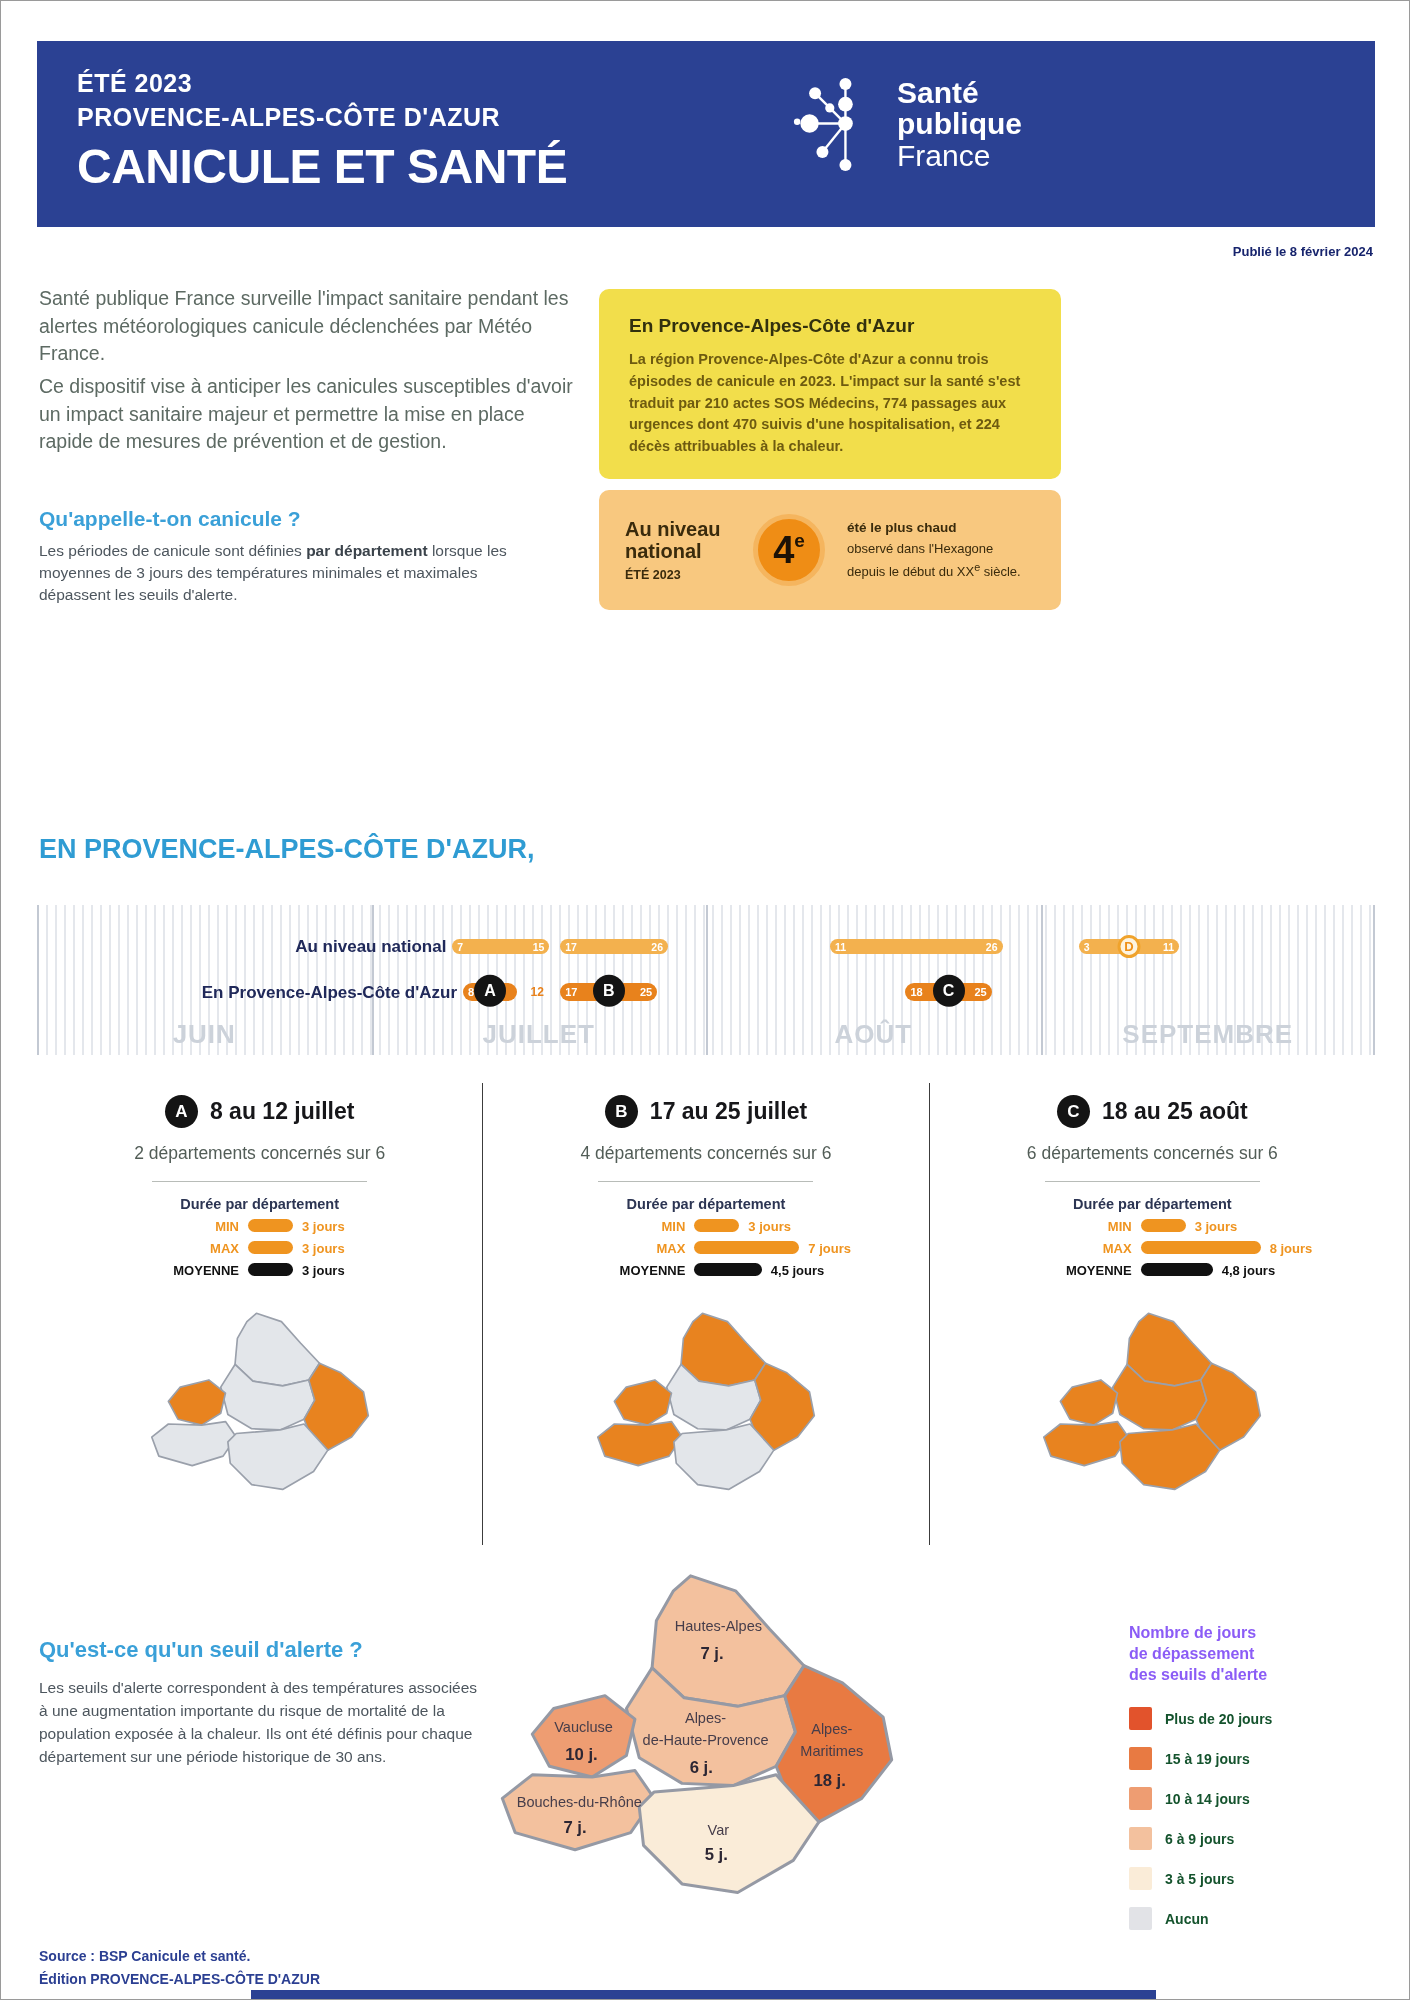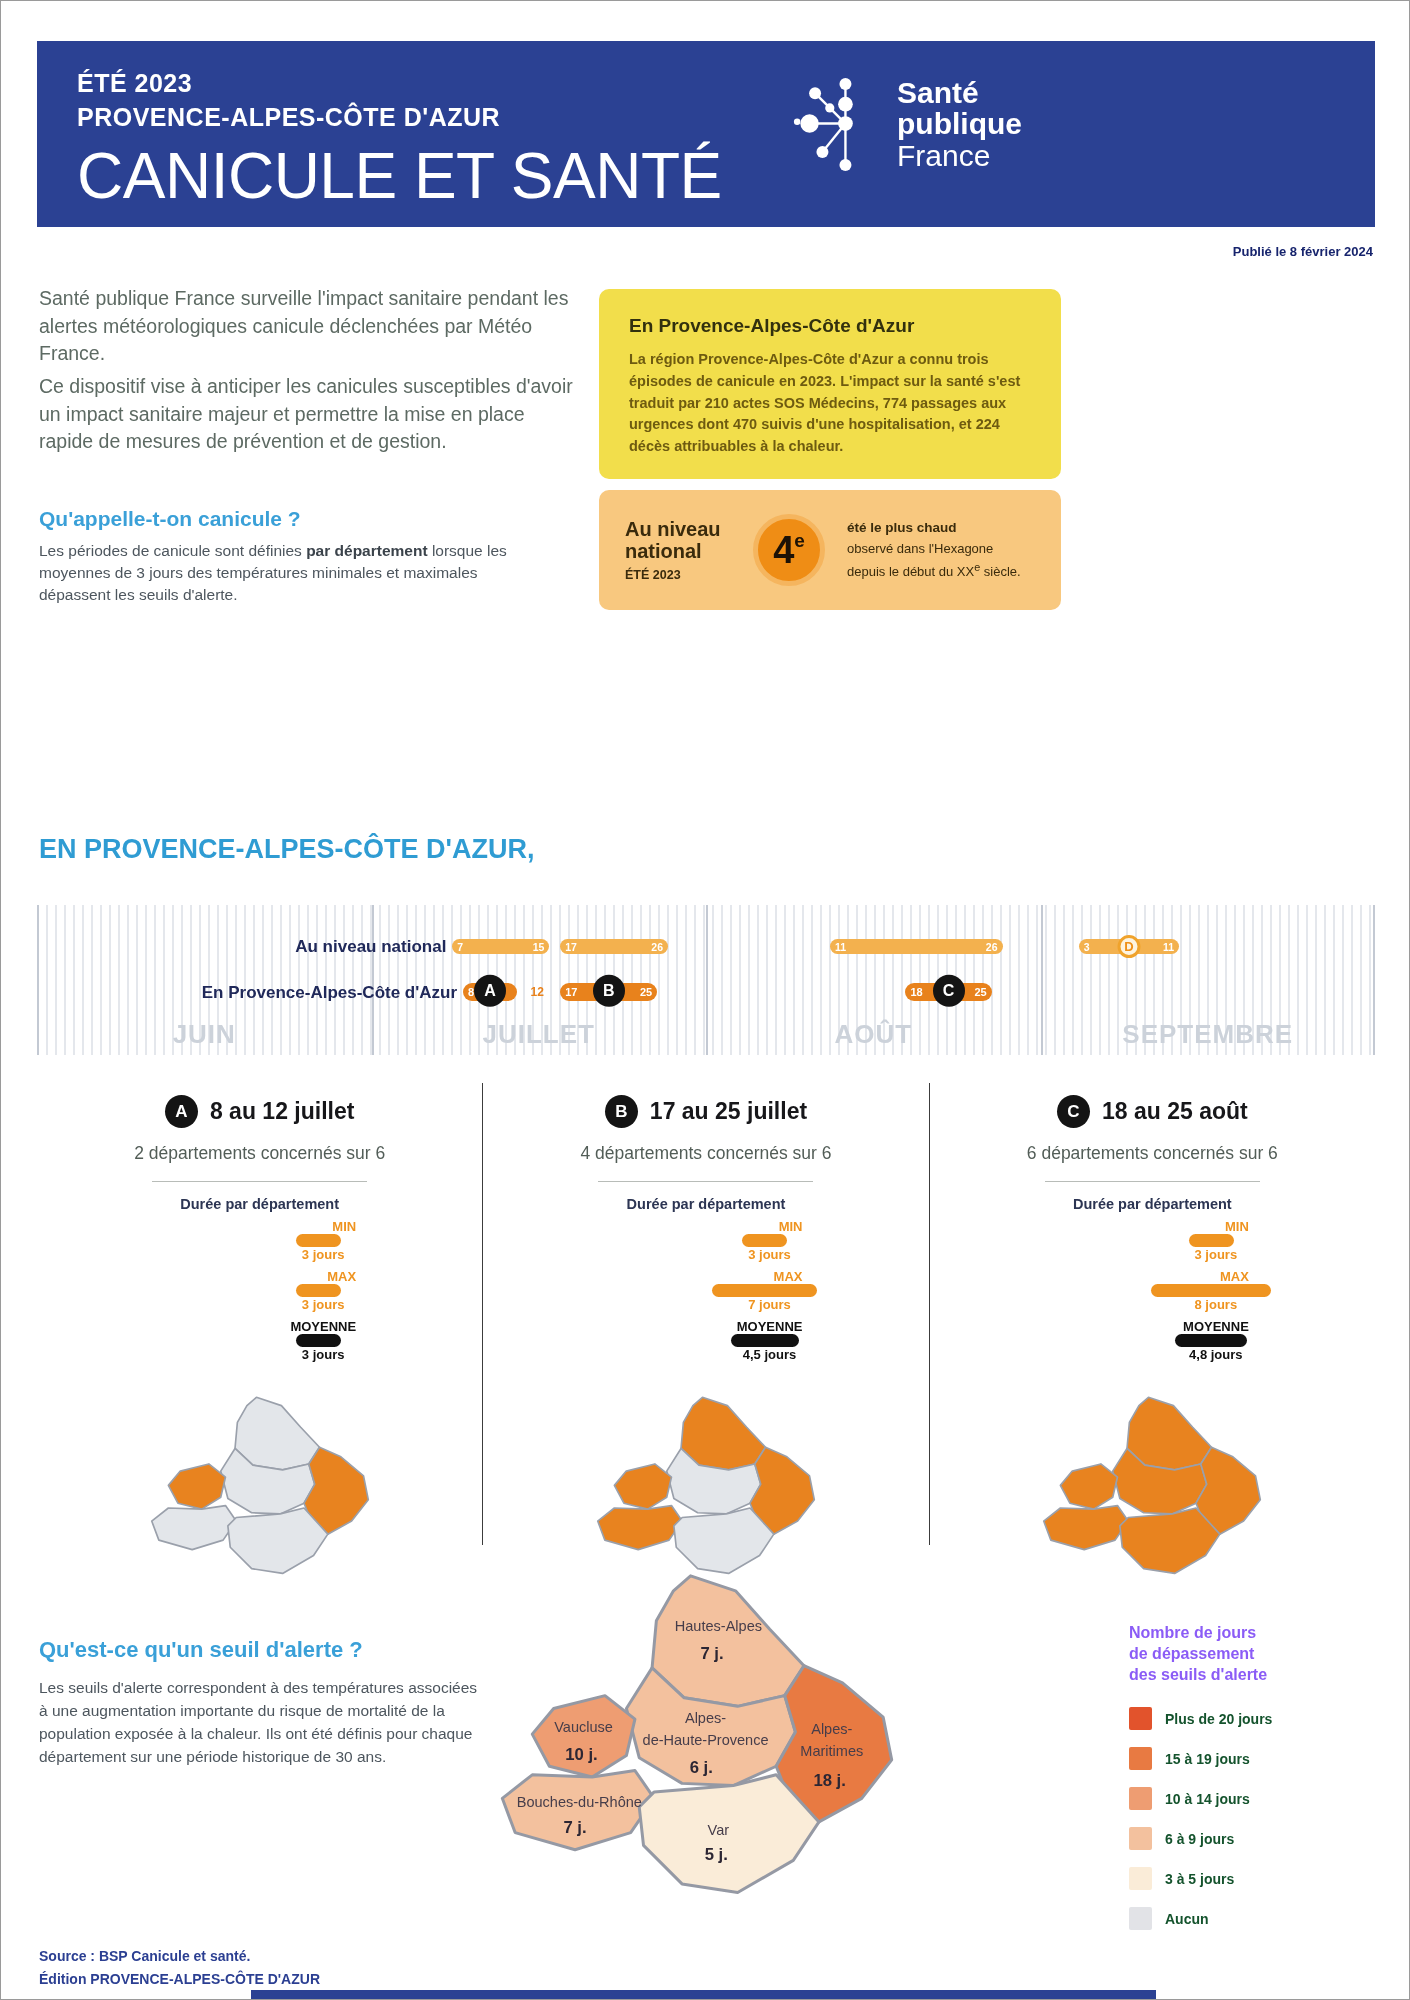--- a/index.html
+++ b/index.html
@@ -3,21 +3,21 @@
 <meta charset="utf-8">
 <style>
   * { margin:0; padding:0; box-sizing:border-box; }
   body { font-family:"Liberation Sans", sans-serif; background:#fff; }
   .page { position:relative; width:1410px; height:2000px; background:#ffffff; overflow:hidden; border:1px solid #9a9a9a; }
 
   
   .header { position:absolute; left:36px; top:40px; width:1338px; height:186px; background:#2b4193; }
   .header-text { position:absolute; left:40px; top:26px; color:#fff; }
   .kicker { font-size:25px; font-weight:bold; letter-spacing:.5px; line-height:1.35; }
-  .main-title { font-size:64px; font-weight:normal; margin-top:4px; letter-spacing:-.5px; }
+  .main-title { font-size:48px; font-weight:bold; margin-top:4px; letter-spacing:-.5px; }
   .logo { position:absolute; left:756px; top:20px; display:flex; align-items:center; color:#fff; }
   .logo svg { width:92px; height:126px; }
   .logo-text { margin-left:12px; font-size:30px; font-weight:bold; line-height:1.05; }
   .logo-text .light { font-weight:normal; }
 
   .published { position:absolute; right:36px; top:243px; font-size:13px; font-weight:bold; color:#17246d; }
 
   
   .intro { position:absolute; left:38px; top:284px; width:545px; color:#5d6a63; font-size:19.5px; line-height:1.42; }
   .intro p + p { margin-top:5px; }
@@ -63,21 +63,21 @@
   
   .episodes { position:absolute; left:36px; top:1082px; width:1338px; height:462px; display:flex; }
   .episode { flex:1; position:relative; text-align:center; padding-top:12px; }
   .episode + .episode { border-left:1px solid #3c3c3c; }
   .ep-header { display:flex; align-items:center; justify-content:center; gap:12px; }
   .letter-badge { width:33px; height:33px; background:#141414; border-radius:50%; color:#fff; font-size:17px; font-weight:bold; display:flex; align-items:center; justify-content:center; flex:none; }
   .ep-date { font-size:23px; font-weight:bold; color:#17171a; }
   .ep-depts { margin-top:15px; font-size:17.5px; color:#525d57; }
   .ep-divider { width:215px; height:1px; background:#b8bcb8; margin:17px auto 14px; }
   .ep-duration-title { font-size:14.5px; font-weight:bold; color:#2c3553; }
-  .stat-row { display:flex; align-items:center; margin:7px 0 0 118px;flex-direction:column; }
+  .stat-row { display:flex; align-items:flex-start; margin:7px 0 0 118px; }
   .stat-label { width:84px; text-align:right; margin-right:9px; font-size:13px; font-weight:bold; }
   .stat-bar { height:13px; border-radius:7px; flex:none; }
   .stat-value { margin-left:9px; white-space:nowrap; font-size:13px; font-weight:bold; }
   .orange { color:#ef9420; }
   .stat-bar.orange { background:#ef9420; }
   .black { color:#111; }
   .stat-bar.black { background:#111; }
   .mini-map { width:238px; height:205px; margin:28px auto 0; display:block; }
 
   

